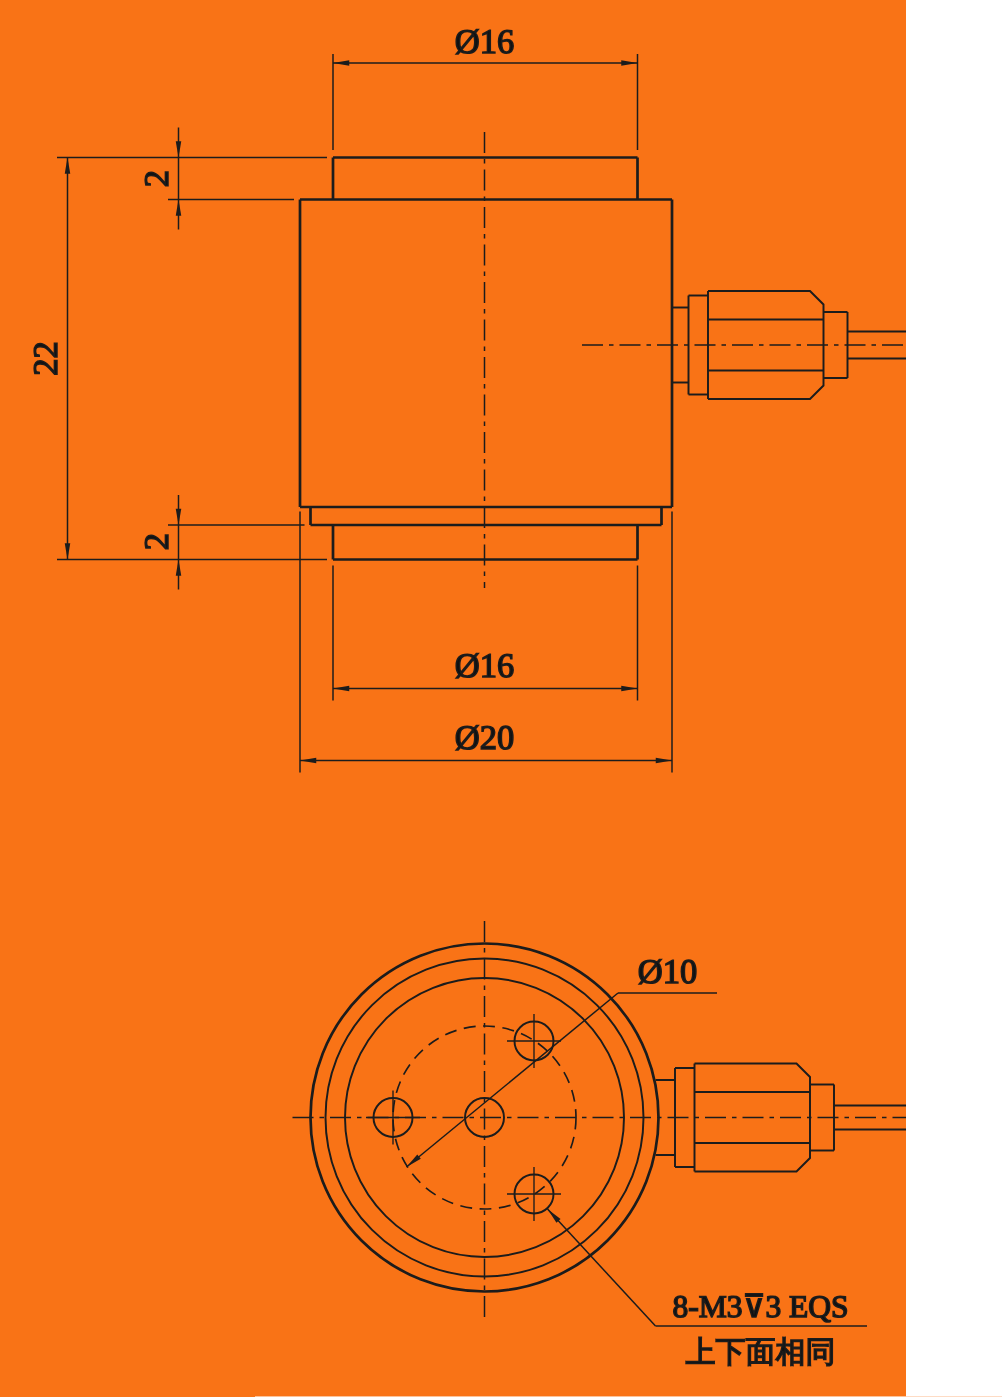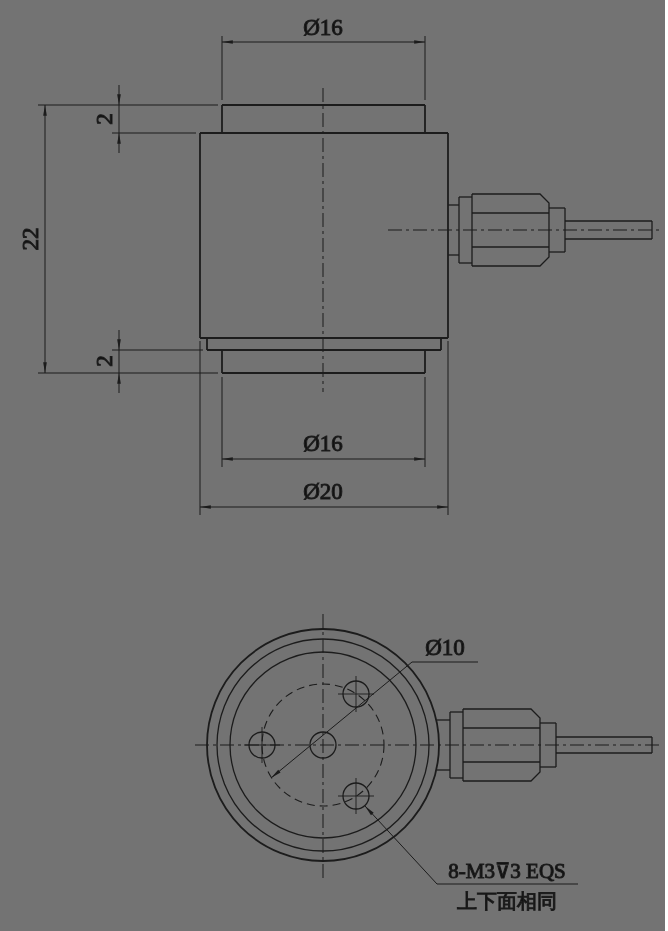--- a/index.html
+++ b/index.html
@@ -1,16 +1,16 @@
 <!DOCTYPE html>
 <html><head>
 <meta charset="utf-8">
 <style>
   html,body{margin:0;padding:0;background:#ffffff}
-  .stage{width:665px;height:931px;background:#737373;overflow:hidden}
+  .stage{width:604px;height:931px;background:#f97316;overflow:hidden}
   svg{display:block}
   .obj{stroke:#1c1c1c;stroke-width:1.8;fill:none;stroke-linecap:butt}
   .obj2{stroke:#1c1c1c;stroke-width:1.3;fill:none}
   .dim{stroke:#1c1c1c;stroke-width:1;fill:none}
   .cl{stroke:#1c1c1c;stroke-width:1;fill:none;stroke-dasharray:14 4 3 4}
   .dash{stroke:#1c1c1c;stroke-width:1.1;fill:none;stroke-dasharray:8 5}
   .cross{stroke:#1c1c1c;stroke-width:.9;fill:none}
   .dimtext{font-family:"Liberation Serif","DejaVu Serif",serif;font-size:23px;fill:#111111}
   .notetext{font-family:"Liberation Serif","DejaVu Serif",serif;font-size:21px;fill:#111111}
   .cjk{font-family:"DejaVu Sans",sans-serif;font-size:20px;fill:#111111}

